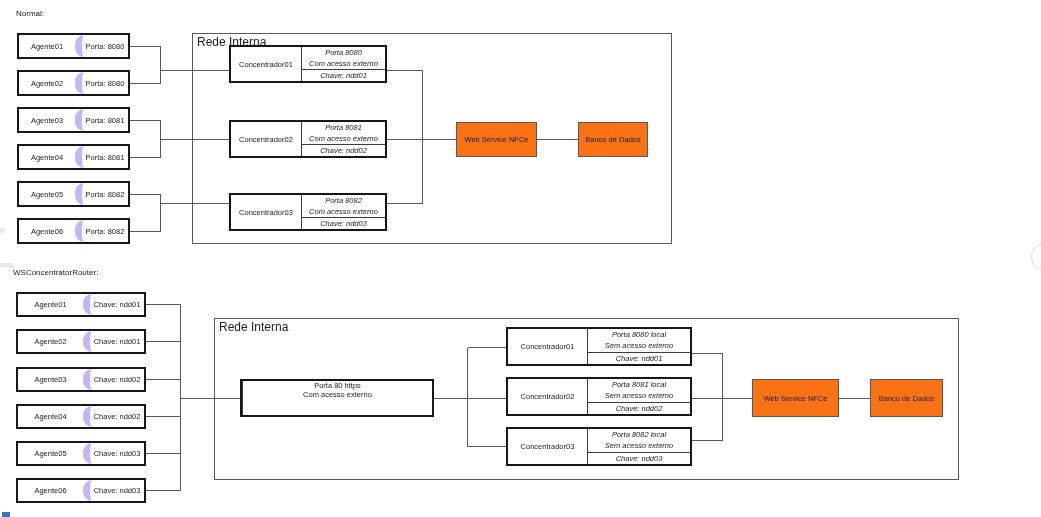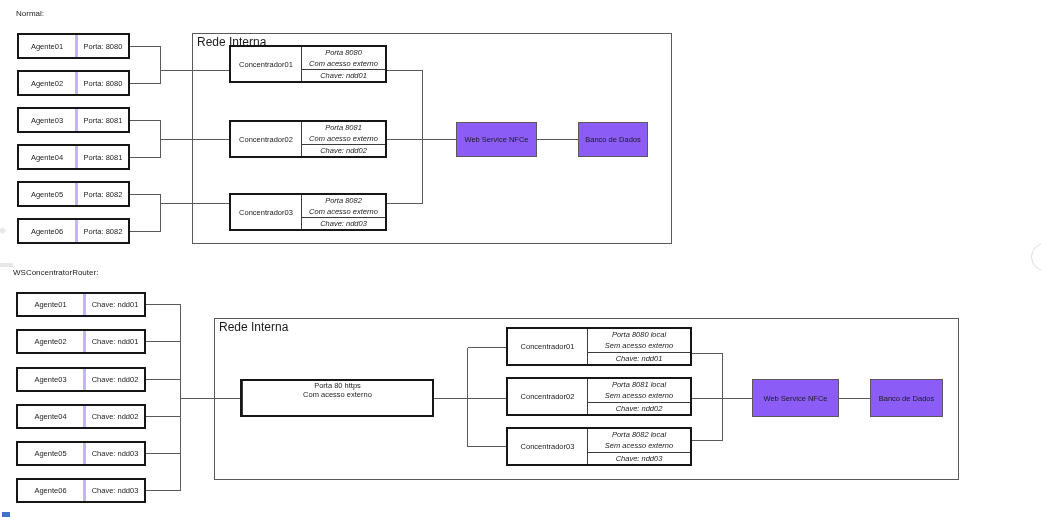--- a/index.html
+++ b/index.html
@@ -7,25 +7,25 @@
     position:relative;width:1041px;height:517px;background:#ffffff;
     font-family:"Liberation Sans",sans-serif;font-size:7.5px;color:#1c1c1c;
     overflow:hidden;
   }
   .wires{position:absolute;left:0;top:0;width:1041px;height:517px;}
   .title{position:absolute;font-size:8px;color:#222;white-space:nowrap;}
   .region{position:absolute;border:1px solid #595959;background:transparent;}
   .region-label{position:absolute;left:4px;top:1px;font-size:12px;white-space:nowrap;}
   .thickbox{position:absolute;border:2px solid #161616;background:#ffffff;display:flex;box-sizing:border-box;}
   .cell{display:flex;align-items:center;justify-content:center;white-space:nowrap;}
-  .cell.split{border-left:3px solid #c4b5fd;}
+  .cell.split{border-left:7px solid #c4b5fd;border-radius:9px;}
   .conc-right{flex:1;display:flex;flex-direction:column;border-left:1px solid #3c3c3c;font-style:italic;}
   .conc-row{flex:1;display:flex;align-items:center;justify-content:center;white-space:nowrap;}
   .conc-row.divided{border-top:1px solid #3c3c3c;}
-  .thinbox{position:absolute;border:1px solid #595959;background:#8b5cf6;display:flex;
+  .thinbox{position:absolute;border:1px solid #595959;background:#f97316;display:flex;
     align-items:center;justify-content:center;box-sizing:border-box;white-space:nowrap;}
   .stack{flex:1;display:flex;flex-direction:column;justify-content:flex-start;align-items:center;height:100%;}
   .edge-circle{position:absolute;left:1031px;top:243px;width:26px;height:26px;border-radius:50%;
     border:1px solid #dcdcdc;background:transparent;}
   .smudge{position:absolute;background:#d6d6d6;opacity:.55;}
   .blue-mark{position:absolute;left:2px;top:512px;width:8px;height:5px;background:#4472c4;}
 </style>
 </head>
 <body>
 

